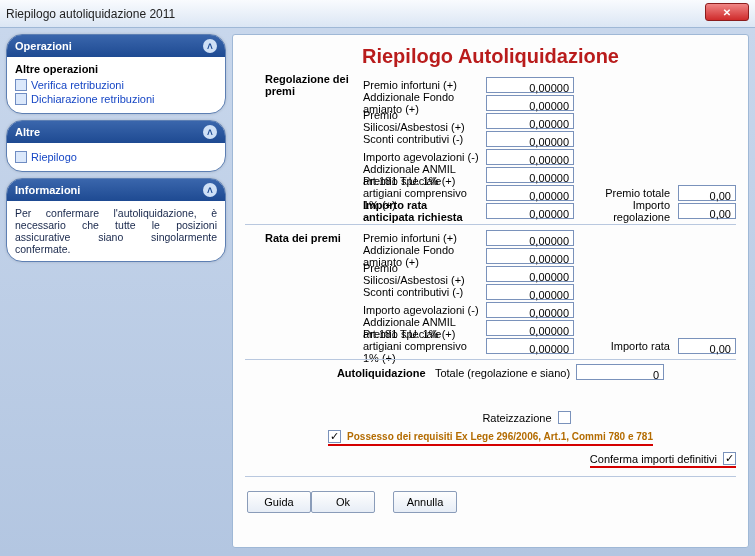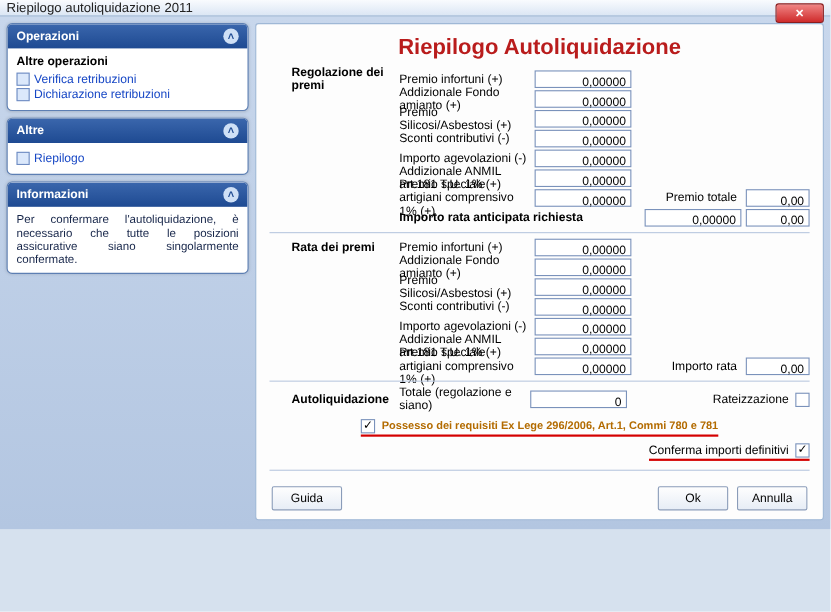--- a/index.html
+++ b/index.html
@@ -1,28 +1,28 @@
 <!DOCTYPE html>
 <html><head>
 <meta charset="utf-8">
 <style>
   * { box-sizing: border-box; margin: 0; padding: 0; }
   body { font-family: "Segoe UI", Tahoma, Arial, sans-serif; font-size: 11px; background: #d6e1ee; width: 755px; height: 556px; overflow: hidden; }
 
-  .window { width: 755px; height: 480px; display: flex; flex-direction: column; }
+  .window { width: 755px; height: 556px; display: flex; flex-direction: column; }
   .titlebar { height: 28px; background: linear-gradient(#f9fbfe, #dbe6f4); border-bottom: 1px solid #9fb8d6; display: flex; align-items: center; padding: 0 6px; position: relative; }
   .titlebar-title { font-size: 12px; color: #222; }
   .win-controls { position: absolute; right: 6px; top: 3px; display: flex; gap: 2px; }
   .win-btn { width: 30px; height: 18px; border: 1px solid #6b8bb5; border-radius: 3px; background: linear-gradient(#eaf1fa,#cfdff2); display:flex; align-items:center; justify-content:center; font-size:10px; color:#334; }
   .win-close { width: 44px; background: linear-gradient(#f08585,#cf2b2b); color:#fff; font-weight:bold; border-color:#8b1d1d; }
 
   .client { flex: 1; display: flex; background: linear-gradient(#c8d7ec,#b3c6e1); padding: 6px 6px 8px 6px; gap: 6px; }
 
   .sidebar { width: 220px; display: flex; flex-direction: column; gap: 6px; }
-  .panel { border: 1px solid #5d7fb3; border-radius: 5px; background: #fff; overflow: hidden; box-shadow: 0 0 3px rgba(0,0,0,.15); }
+  .panel { border: 1px solid #5d7fb3; border-radius: 16px; background: #fff; overflow: hidden; box-shadow: 0 0 3px rgba(0,0,0,.15); }
   .panel-head { background: linear-gradient(#3a66ac,#1e4a92); color: #fff; font-weight: bold; font-size: 11px; padding: 4px 8px; display:flex; justify-content: space-between; align-items:center; }
   .chev { width: 14px; height: 14px; border-radius: 50%; background: #cfe0f6; color:#1e4a92; display:flex; align-items:center; justify-content:center; font-size:10px; }
   .panel-body { padding: 6px 8px; font-size: 11px; color: #1c2a4a; }
   .panel-body .subhead { font-weight: bold; color:#000; margin-bottom: 4px; }
   .panel-body .link { color: #1747c5; display:flex; align-items:center; gap:4px; margin: 2px 0; cursor: default; }
   .panel-body .link .mini-icon { width:12px; height:12px; display:inline-block; border:1px solid #6f8cc2; background:#dbe8fb; }
   .panel-body .info { color:#17264a; text-align: justify; font-size:10.5px; }
 
   .main { flex: 1; background: #fdfdfd; border: 1px solid #9fb8d6; border-radius: 3px; padding: 10px 12px 8px 12px; display:flex; flex-direction:column; overflow:hidden; }
   .main h1 { color: #b91c1c; font-size: 20px; font-weight: bold; text-align:center; margin-bottom: 8px; }
@@ -40,28 +40,28 @@
   .fld-tot { width: 88px; }
 
   .sep { border-top: 1px solid #b9c8df; margin: 4px 0; }
 
   .bold-row .field-col, .bold-row .lbl-col { font-weight:bold; }
   .chk-box { width:13px; height:13px; border:1px solid #7a92bb; background:#fff; display:inline-flex; align-items:center; justify-content:center; font-size:11px; line-height:11px; }
   .chk-box.checked::after { content:"✓"; color:#000; font-size:11px; }
   .hl-text { color:#b36b00; font-weight:bold; font-size:10px; }
   .underline-red { border-bottom: 2px solid #d40000; padding-bottom: 1px; }
 
-  .auto-row { display:flex; align-items:center; gap:6px; }
+  .auto-row { display:flex; align-items:center; gap:6px;flex-direction:column; }
   .auto-left { display:flex; align-items:center; flex:1; }
   .auto-left .lbl-col { font-weight:bold; width:118px; }
   .auto-left .field-col { flex:1; }
 
-  .footer { display:flex; justify-content:space-between; align-items:center; margin-top: 10px; padding: 0 2px; }
+  .footer { display:flex; justify-content:flex-start; align-items:center; margin-top: 10px; padding: 0 2px; }
   .btn { min-width: 64px; height: 22px; border: 1px solid #8a9cb9; background: linear-gradient(#fefefe,#e7edf6); font-size:11px; padding: 0 12px; border-radius:2px; }
-  .btn-group { display:flex; gap:8px; }
+  .btn-group { display:flex; gap:18px; }
 
   .possesso-wrap { display:flex; justify-content:center; margin-top:6px; }
   .possesso-inner { display:flex; align-items:center; gap:6px; }
   .conferma-wrap { display:flex; justify-content:flex-end; margin-top:6px; }
   .conferma-inner { display:flex; align-items:center; gap:6px; }
 
   .rate-lbl { font-size:11px; }
 </style>
 </head>
 <body>
@@ -169,20 +169,21 @@
           <div class="lbl-col"></div>
           <div class="field-col">Premio speciale artigiani comprensivo 1% (+)</div>
           <div class="val-col"><span class="fld">0,00000</span></div>
         <div class="extra-lbl">Premio totale</div>
         <div class="extra-val"><span class="fld fld-sm">0,00</span></div>
       </div>
       <div class="row bold-row">
         <div class="lbl-col"></div>
         <div class="field-col">Importo rata anticipata richiesta</div>
         <div class="val-col"><span class="fld">0,00000</span></div>
+        <div class="extra-lbl" style="font-weight:normal">Importo regolazione</div>
         <div class="extra-val"><span class="fld fld-sm">0,00</span></div>
       </div>
 
       <div class="sep"></div>
 
       <div class="row">
         <div class="lbl-col section-label">Rata dei premi</div>
         <div class="field-col">Premio infortuni (+)</div>
         <div class="val-col"><span class="fld">0,00000</span></div>
         <div class="extra-lbl"></div>
@@ -232,21 +233,21 @@
       </div>
 
       <div class="sep"></div>
 
       <div class="auto-row">
         <div class="auto-left">
           <div class="lbl-col section-label">Autoliquidazione</div>
           <div class="field-col">Totale (regolazione e siano)</div>
           <div class="val-col"><span class="fld fld-tot">0</span></div>
         </div>
-        <div style="width:160px; display:flex; align-items:center; justify-content:flex-end; gap:6px;">
+        <div style="width:160px; display:flex; align-items:center; justify-content:flex-end; gap:6px;margin-top:24px;">
           <span class="rate-lbl">Rateizzazione</span>
           <span class="chk-box"></span>
         </div>
       </div>
 
       <div class="possesso-wrap">
         <div class="possesso-inner underline-red">
           <span class="chk-box checked"></span>
           <span class="hl-text">Possesso dei requisiti Ex Lege 296/2006, Art.1, Commi 780 e 781</span>
         </div>

